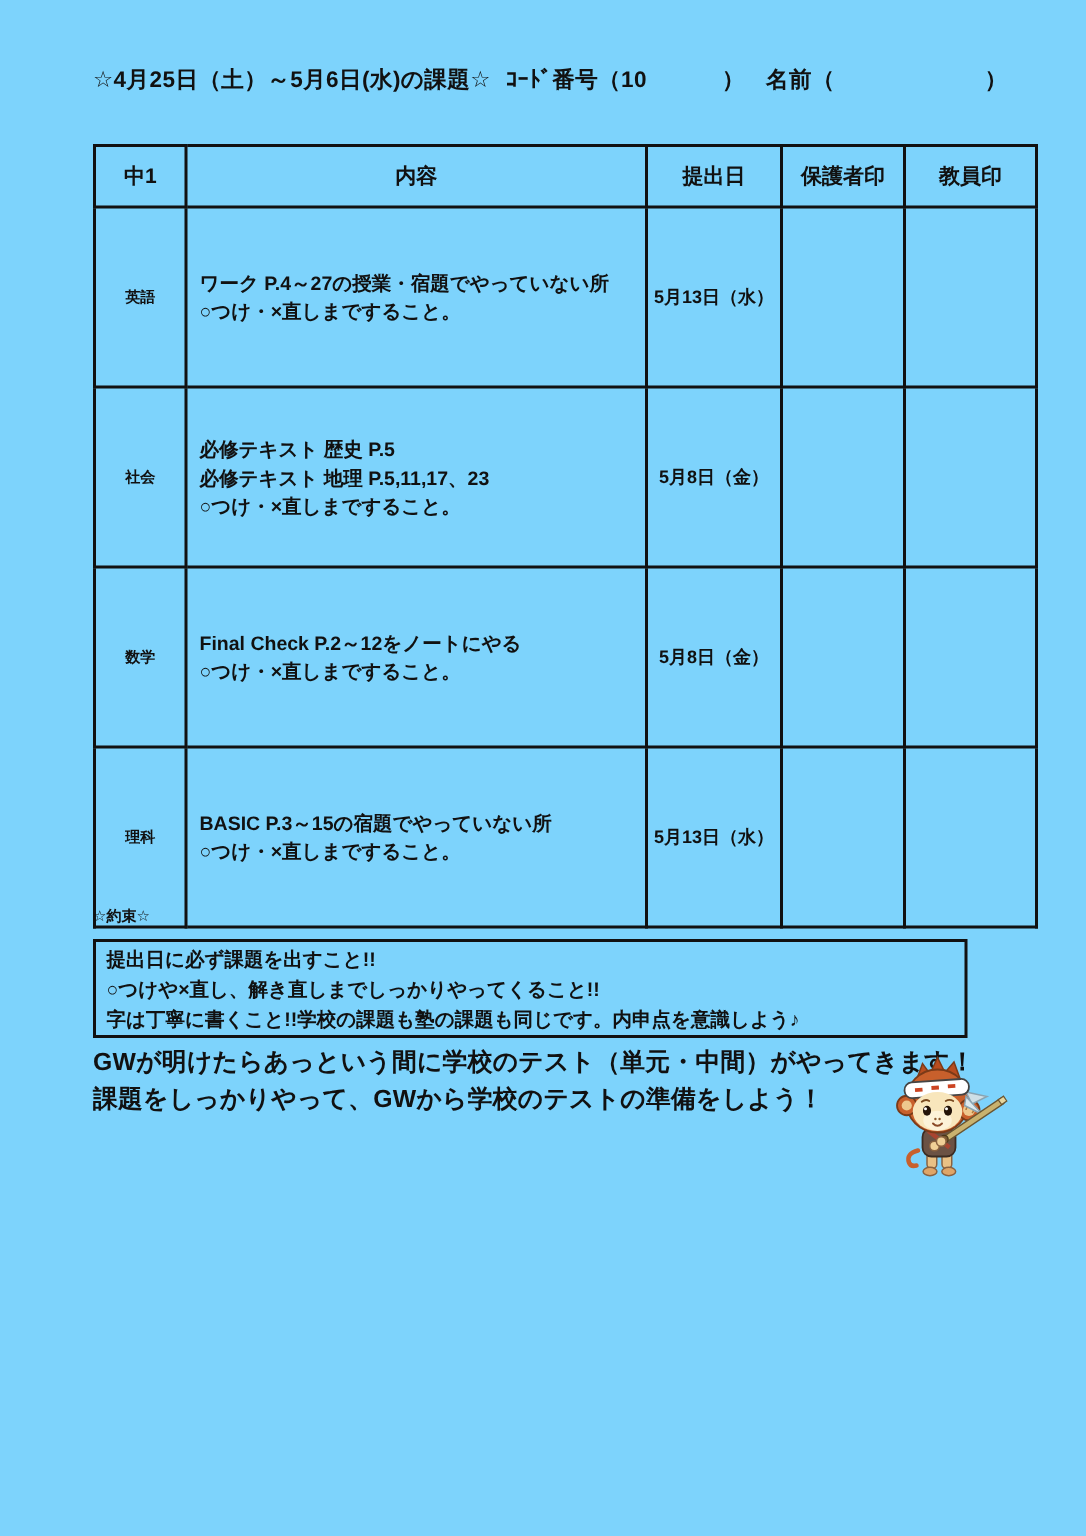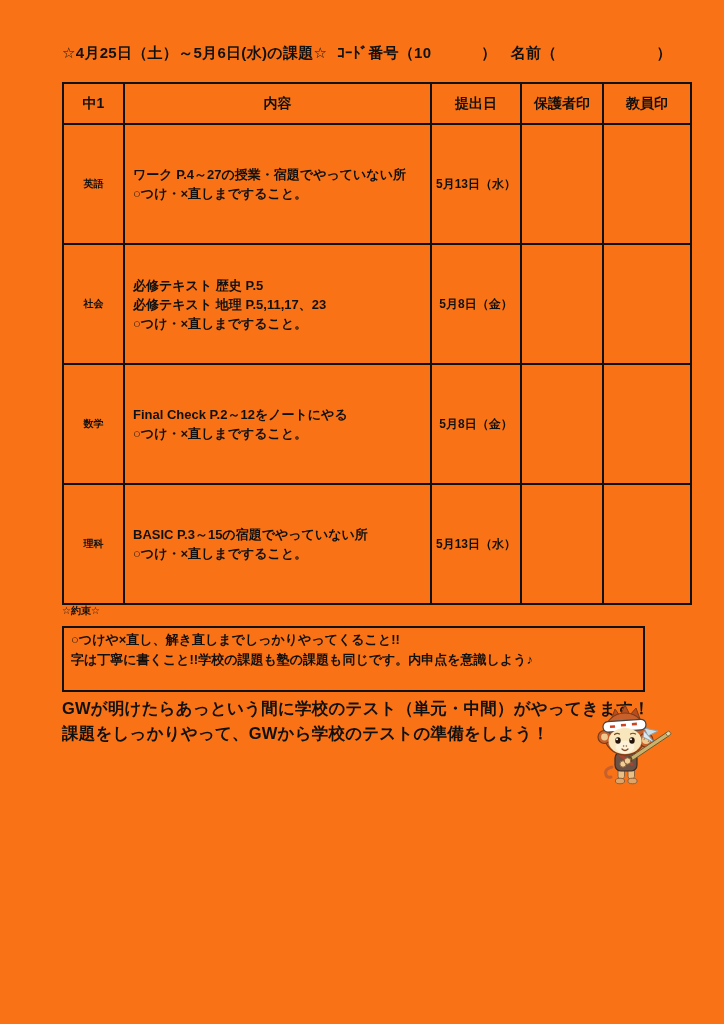--- a/index.html
+++ b/index.html
@@ -1,21 +1,21 @@
 <!DOCTYPE html>
 <html><head>
 <meta charset="utf-8">
 <style>
   * { margin: 0; padding: 0; box-sizing: border-box; }
   html, body { background: #ffffff; }
   .page {
     position: relative;
     width: 724px;
     height: 1024px;
-    background: #f97316;
+    background: #7dd3fc;
     color: #111;
     font-family: "Liberation Sans", "DejaVu Sans", sans-serif;
     font-weight: bold;
     overflow: hidden;
   }
 
   
   .title-line {
     position: absolute;
     left: 62px; top: 44px;
@@ -27,21 +27,21 @@
   }
   .title-line .code-label { margin-left: 10px; }
   .title-line .gap { display: inline-block; }
   .title-line .g1 { width: 50px; }
   .title-line .name-label { margin-left: 14px; }
   .title-line .g2 { width: 100px; }
 
   
   table.hw-table {
     position: absolute;
-    left: 62px; top: 82px;
+    left: 62px; top: 96px;
     width: 628px;
     border-collapse: collapse;
     table-layout: fixed;
   }
   .hw-table th, .hw-table td {
     border: 2px solid #111;
     vertical-align: middle;
   }
   .hw-table tr.head-row { height: 41px; }
   .hw-table tr.data-row { height: 120px; }
@@ -170,20 +170,21 @@
         </td>
         <td class="due">5月13日（水）</td>
         <td class="seal"></td>
         <td class="seal"></td>
       </tr>
     </tbody>
   </table>
 
   <div class="promise-heading">☆約束☆</div>
   <div class="promise-box">
+    <div>提出日に必ず課題を出すこと!!</div>
     <div>○つけや×直し、解き直しまでしっかりやってくること!!</div>
     <div>字は丁寧に書くこと!!学校の課題も塾の課題も同じです。内申点を意識しよう♪</div>
   </div>
 
   <div class="footer-text">
     <div>GWが明けたらあっという間に学校のテスト（単元・中間）がやってきます！</div>
     <div>課題をしっかりやって、GWから学校のテストの準備をしよう！</div>
   </div>
 
   <svg class="mascot" viewBox="0 0 82 86" aria-hidden="true">

